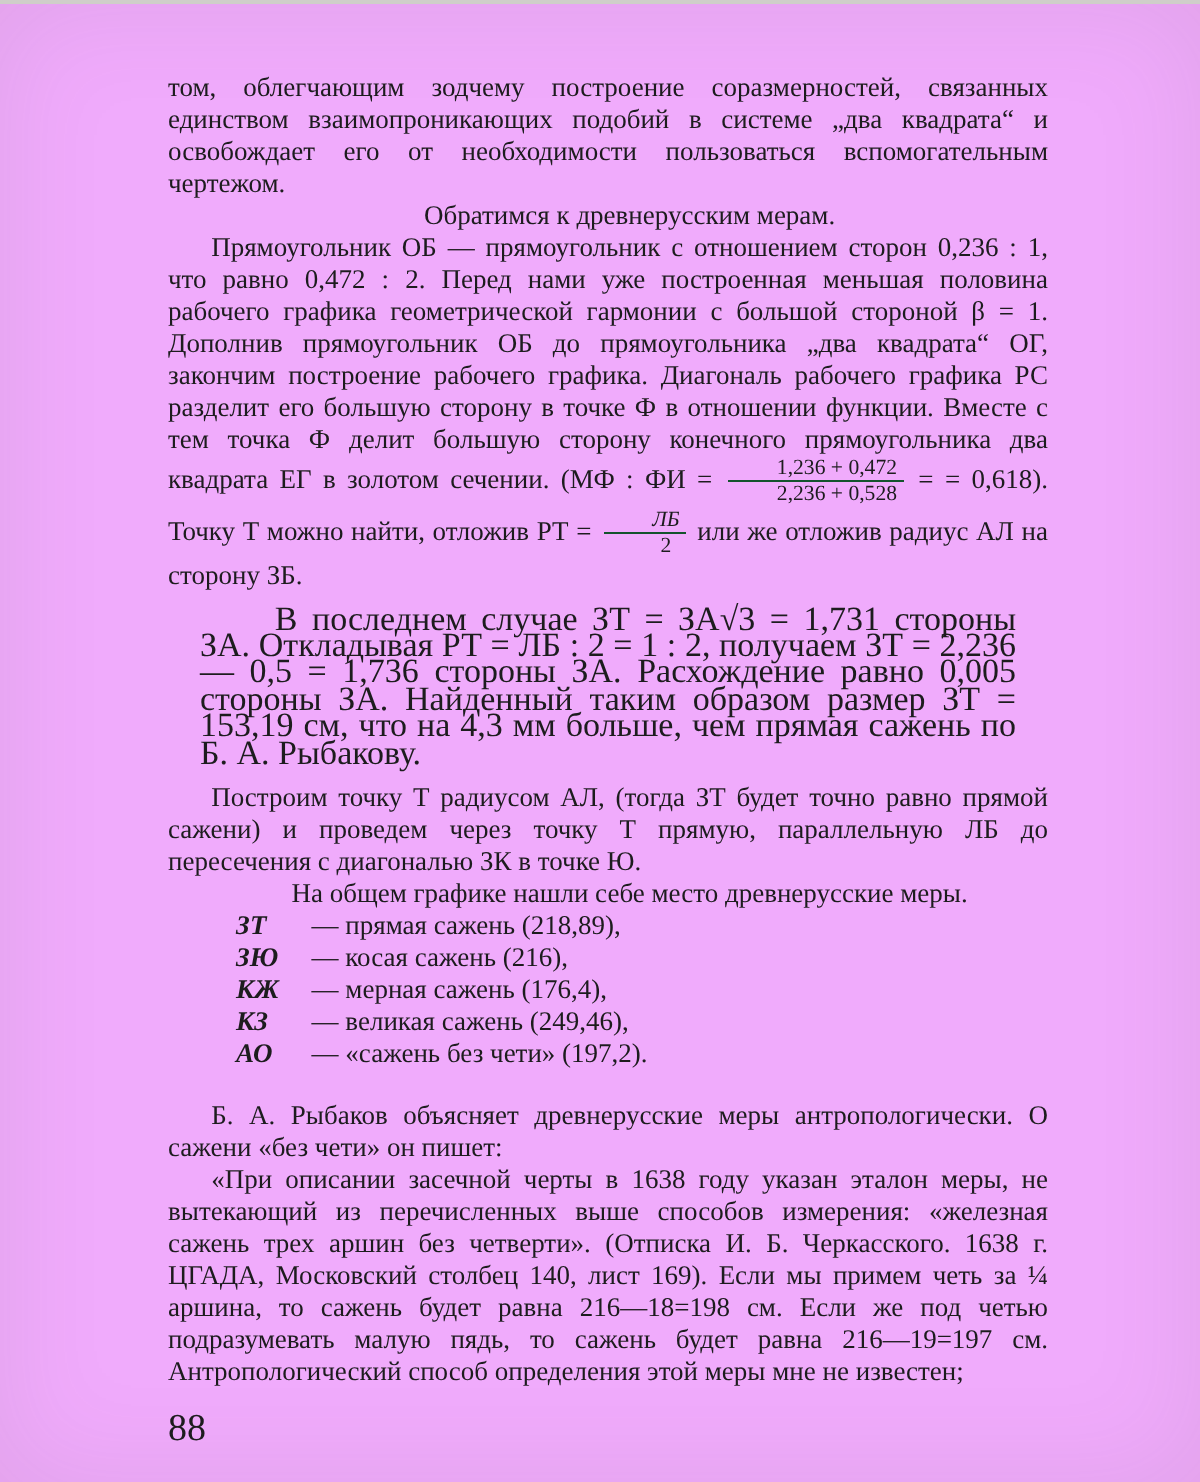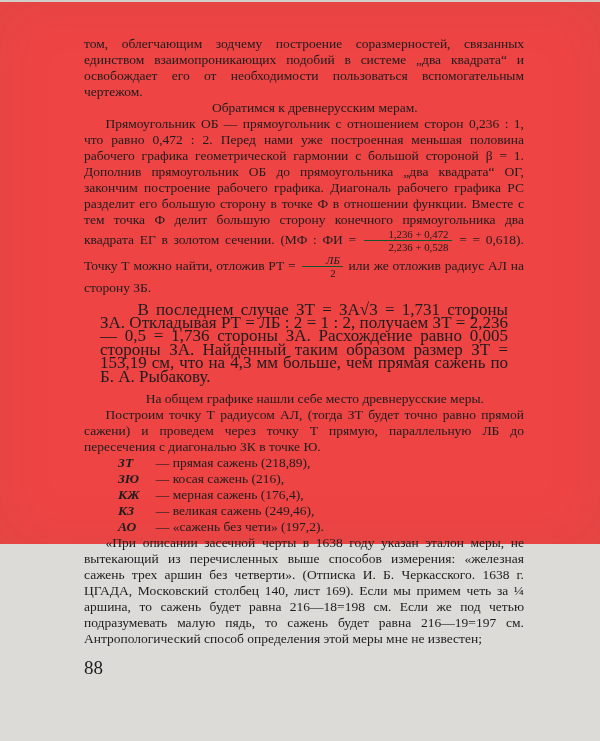--- a/index.html
+++ b/index.html
@@ -2,22 +2,22 @@
 <html><head>
 <meta charset="utf-8">
 <style>
   html, body { margin: 0; padding: 0; }
   body {
     width: 600px; height: 741px; overflow: hidden;
     background: #dcdbd7;
     font-family: "Liberation Serif", "DejaVu Serif", serif;
   }
   .scan {
-    position: relative; width: 600px; height: 544px; box-sizing: border-box;
-    background: #ef4444;
+    position: relative; width: 600px; height: 741px; box-sizing: border-box;
+    background: #f0abfc;
     box-shadow: inset 0 0 55px rgba(90,85,70,0.10);
     border-top: 2px solid #cfcec9;
   }
   .text-block {
     position: absolute; left: 84px; top: 34px; width: 440px;
     color: #1d1c1e; font-size: 13.5px; line-height: 16px;
   }
   p { margin: 0; text-align: center; }
   .justify { text-align: justify; }
   .indent { text-indent: 1.6em; }
@@ -45,23 +45,23 @@
   <div class="text-block">
 
     <p class="justify">том, облегчающим зодчему построение соразмерностей, связанных единством взаимопроникающих подобий в системе „два квадрата“ и освобождает его от необходимости пользоваться вспомогательным чертежом.</p>
 
     <p class="indent">Обратимся к древнерусским мерам.</p>
 
     <p class="indent justify"><span>Прямоугольник ОБ — прямоугольник с отношением сторон 0,236 : 1, что равно 0,472 : 2. Перед нами уже построенная меньшая половина рабочего графика геометрической гармонии с большой стороной β = 1. Дополнив прямоугольник ОБ до прямоугольника „два квадрата“ ОГ, закончим построение рабочего графика. Диагональ рабочего графика РС разделит его большую сторону в точке Ф в отношении функции. Вместе с тем точка Ф делит большую сторону конечного прямоугольника два квадрата ЕГ в золотом сечении. (МФ : ФИ = </span><span class="frac"><span class="num">1,236 + 0,472</span><span class="den">2,236 + 0,528</span></span><span> = = 0,618). Точку Т можно найти, отложив РТ = </span><span class="frac"><span class="num ital">ЛБ</span><span class="den">2</span></span><span> или же отложив радиус АЛ на сторону ЗБ.</span></p>
 
     <p class="note justify">В последнем случае ЗТ = ЗА√3 = 1,731 стороны ЗА. Откладывая РТ = ЛБ : 2 = 1 : 2, получаем ЗТ = 2,236 — 0,5 = 1,736 стороны ЗА. Расхождение равно 0,005 стороны ЗА. Найденный таким образом размер ЗТ = 153,19 см, что на 4,3 мм больше, чем прямая сажень по Б. А. Рыбакову.</p>
 
+    <p class="indent justify">Построим точку Т радиусом АЛ, (тогда ЗТ будет точно равно прямой сажени) и проведем через точку Т прямую, параллельную ЛБ до пересечения с диагональю ЗК в точке Ю.</p>
+
     <p class="indent">На общем графике нашли себе место древнерусские меры.</p>
-
-    <p class="indent justify">Построим точку Т радиусом АЛ, (тогда ЗТ будет точно равно прямой сажени) и проведем через точку Т прямую, параллельную ЛБ до пересечения с диагональю ЗК в точке Ю.</p>
 
     <div class="measures">
       <div class="measure-row">
           <span class="mlabel">ЗТ</span>
           <span>— прямая сажень (218,89),</span>
         </div>
       <div class="measure-row">
           <span class="mlabel">ЗЮ</span>
           <span>— косая сажень (216),</span>
         </div>
@@ -72,19 +72,20 @@
       <div class="measure-row">
           <span class="mlabel">КЗ</span>
           <span>— великая сажень (249,46),</span>
         </div>
       <div class="measure-row">
           <span class="mlabel">АО</span>
           <span>— «сажень без чети» (197,2).</span>
         </div>
     </div>
 
+    <p class="indent justify spaced">Б. А. Рыбаков объясняет древнерусские меры антропологически. О сажени «без чети» он пишет:</p>
 
     <p class="indent justify">«При описании засечной черты в 1638 году указан эталон меры, не вытекающий из перечисленных выше способов измерения: «железная сажень трех аршин без четверти». (Отписка И. Б. Черкасского. 1638 г. ЦГАДА, Московский столбец 140, лист 169). Если мы примем четь за ¼ аршина, то сажень будет равна 216—18=198 см. Если же под четью подразумевать малую пядь, то сажень будет равна 216—19=197 см. Антропологический способ определения этой меры мне не известен;</p>
 
     <div class="page-number">88</div>
 
   </div>
 </div>
 
 </body></html>

